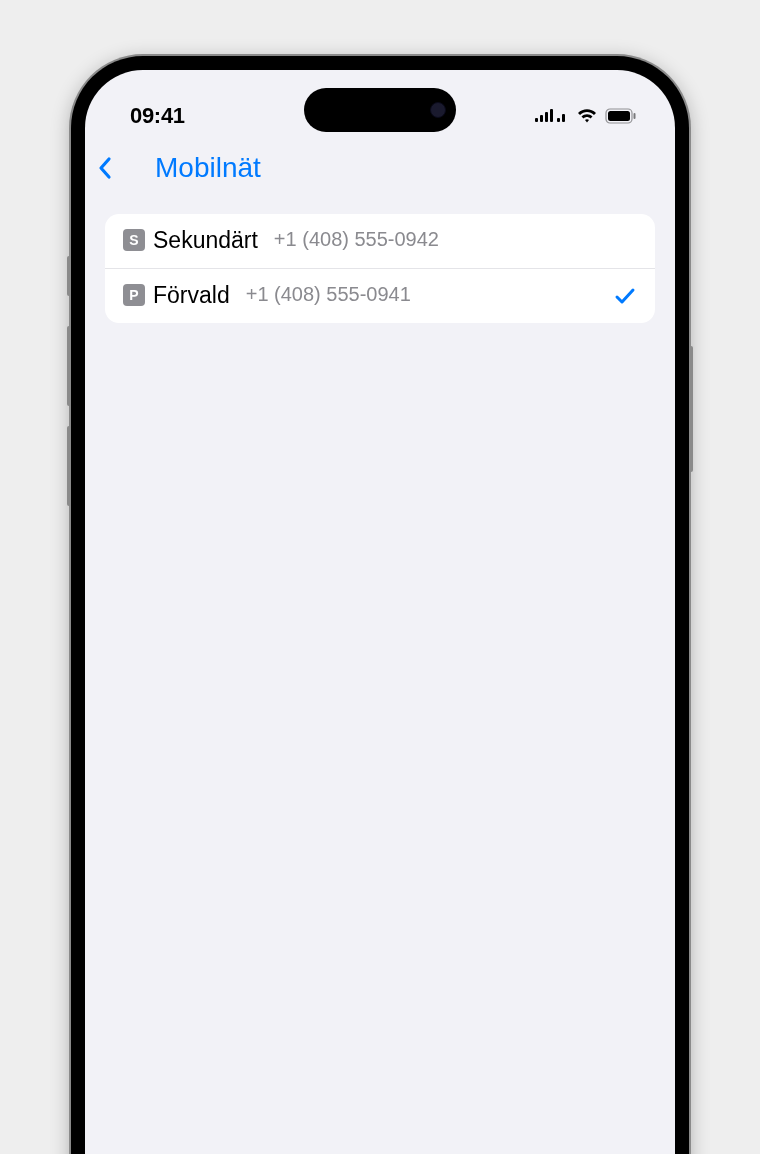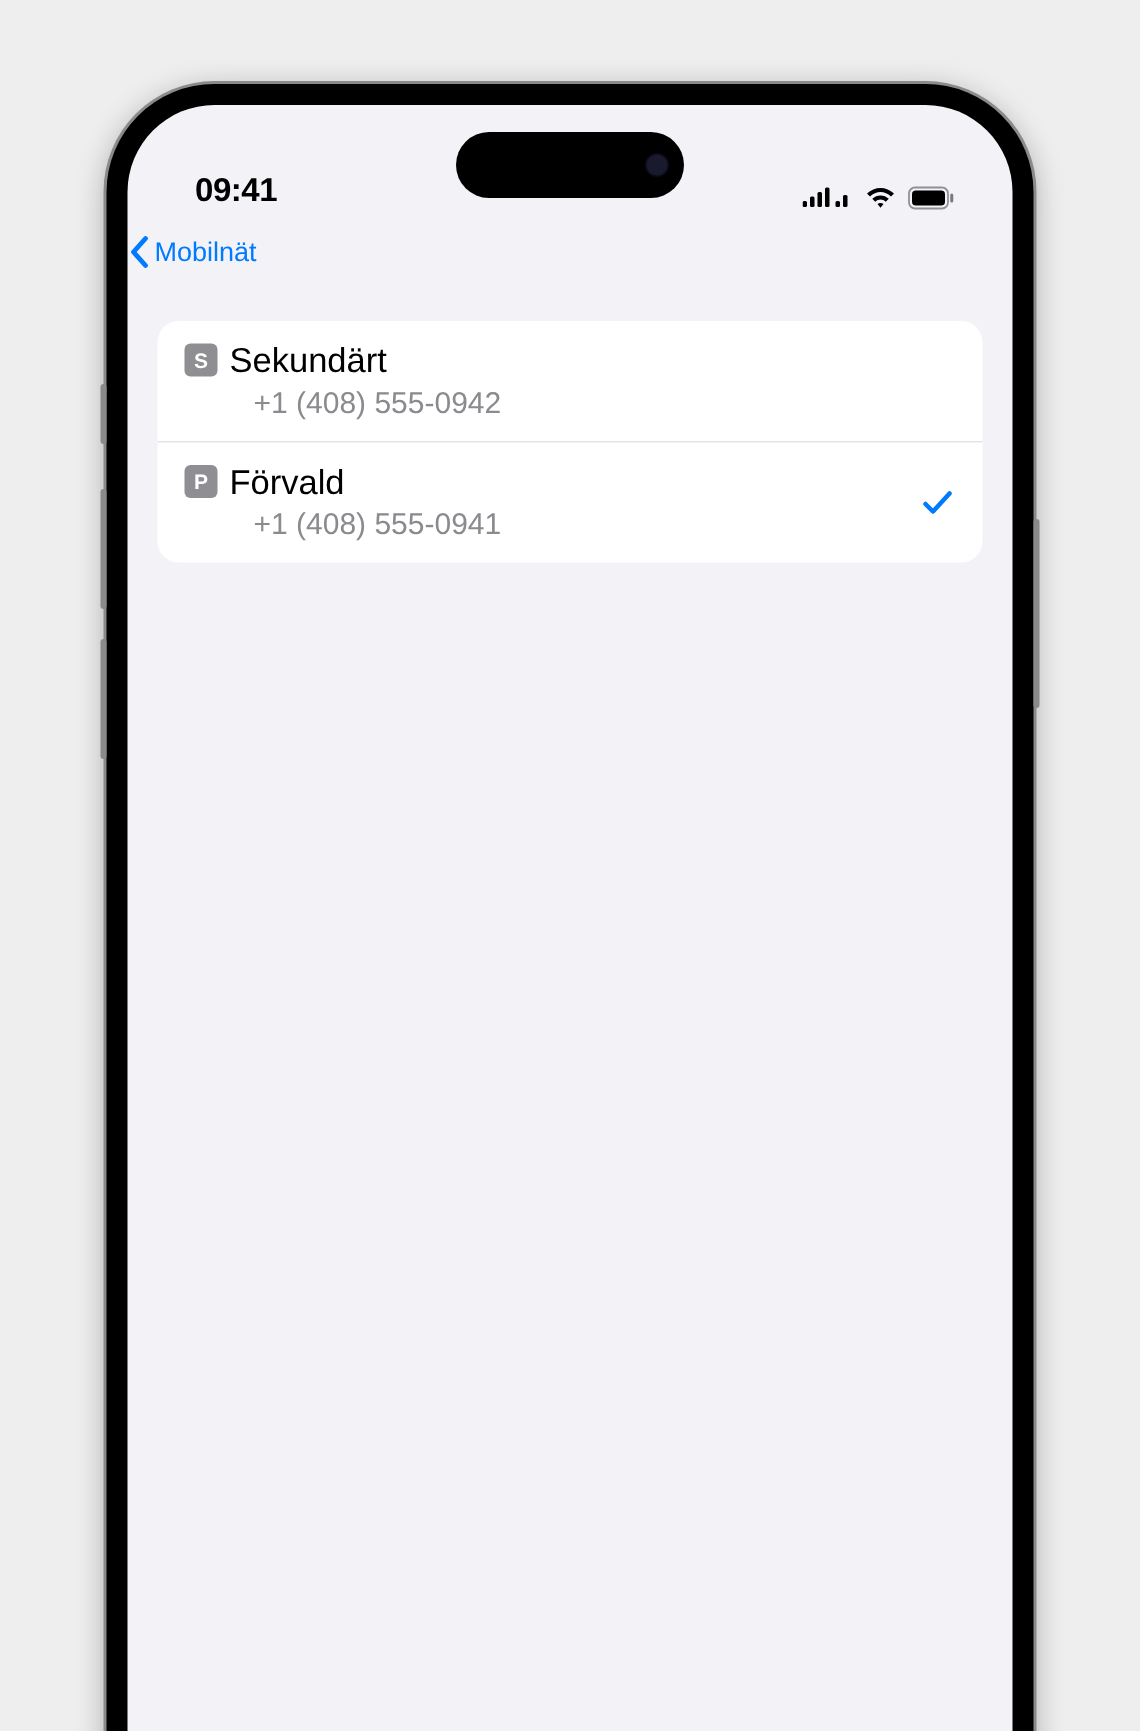--- a/index.html
+++ b/index.html
@@ -52,21 +52,21 @@
     .camera-dot {
       width: 16px;
       height: 16px;
       border-radius: 50%;
       background: #1a1a2e;
       border: 1px solid #0a0a1a;
     }
     .status-bar {
       display: flex;
       justify-content: space-between;
-      align-items: flex-end;
+      align-items: center;
       padding: 22px 38px 0 45px;
       height: 70px;
     }
     .status-time {
       font-size: 22px;
       font-weight: 600;
       letter-spacing: -0.3px;
     }
     .status-icons {
       display: flex;
@@ -80,24 +80,25 @@
       display: flex;
       align-items: center;
       padding: 14px 18px;
       position: relative;
       height: 56px;
     }
     .back-button {
       display: flex;
       align-items: center;
       color: #007aff;
-      font-size: 18px;
+      font-size: 28px;
       cursor: pointer;
       position: absolute;
-      left: 0;
+      left: 12px;
+      gap: 40px;
     }
     .chevron-back {
       display: inline-flex;
       margin-right: 2px;
     }
     .nav-title {
       font-size: 23px;
       font-weight: 600;
       color: #000;
       position: absolute;
@@ -134,21 +135,20 @@
       align-items: center;
       justify-content: center;
       margin-right: 8px;
       margin-top: 3px;
       align-self: flex-start;
       flex-shrink: 0;
     }
     .item-text {
       flex: 1;
       display: flex;
-      flex-direction: column;
     }
     .item-title {
       font-size: 23px;
       color: #000;
       line-height: 1.3;
     }
     .item-subtitle {
       font-size: 20px;
       color: #8a8a8f;
       line-height: 1.3;

